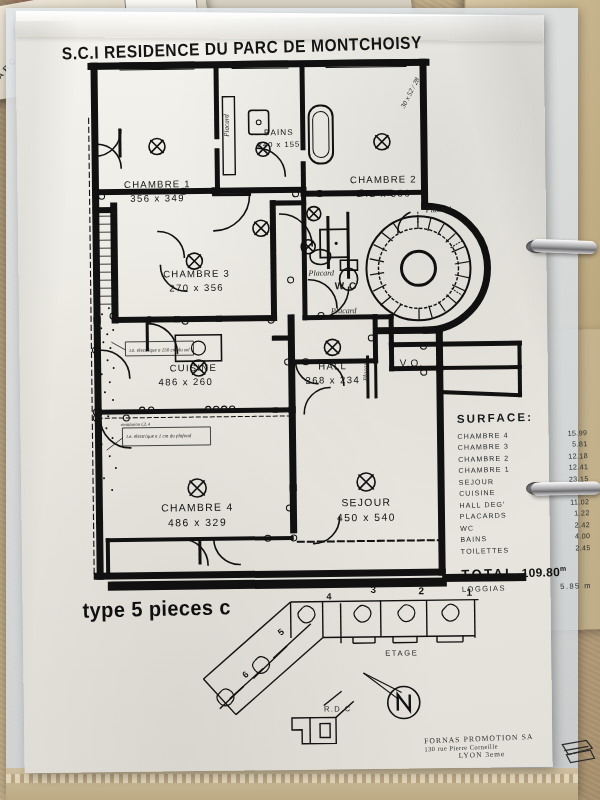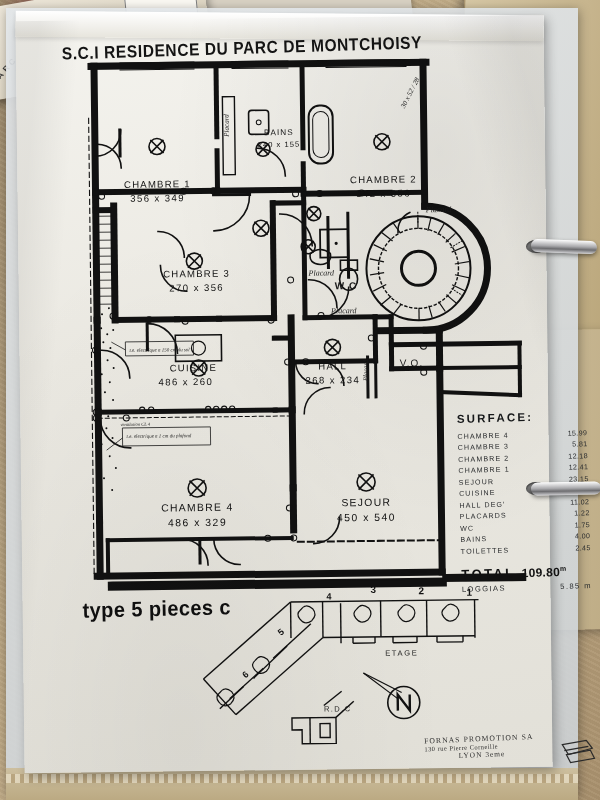--- a/index.html
+++ b/index.html
@@ -606,21 +606,21 @@
         <div class="srow">
           <span class="nm">HALL DEG'</span>
           <span class="vl">11.02</span>
         </div>
         <div class="srow">
           <span class="nm">PLACARDS</span>
           <span class="vl">1.22</span>
         </div>
         <div class="srow">
           <span class="nm">WC</span>
-          <span class="vl">1.75</span>
+          <span class="vl">2.42</span>
         </div>
         <div class="srow">
           <span class="nm">BAINS</span>
           <span class="vl">4.00</span>
         </div>
         <div class="srow">
           <span class="nm">TOILETTES</span>
           <span class="vl">2.45</span>
         </div>
       </div>

